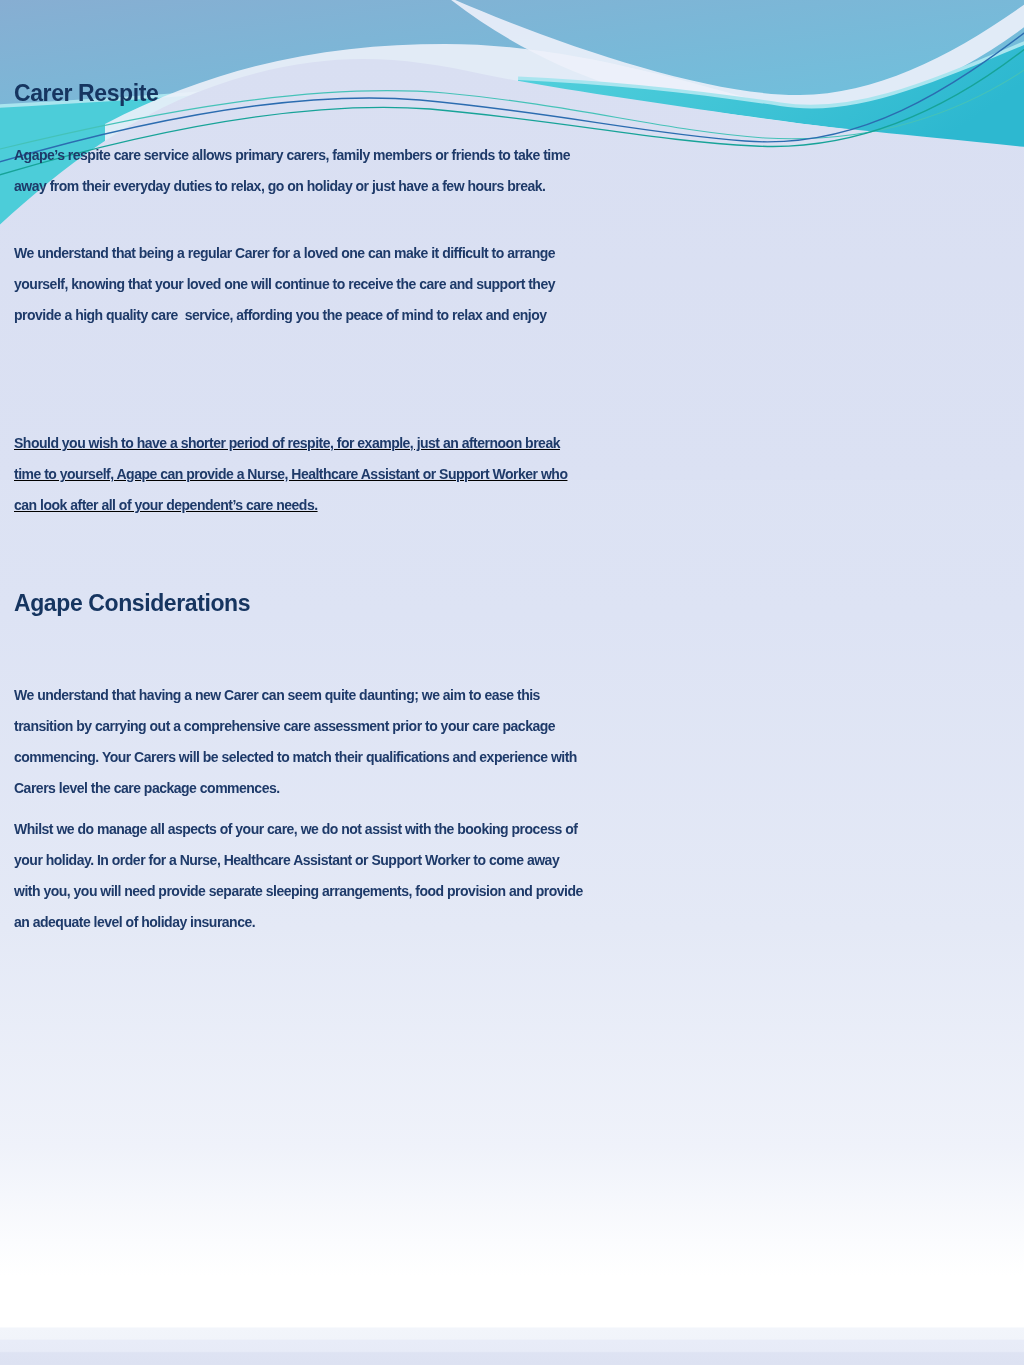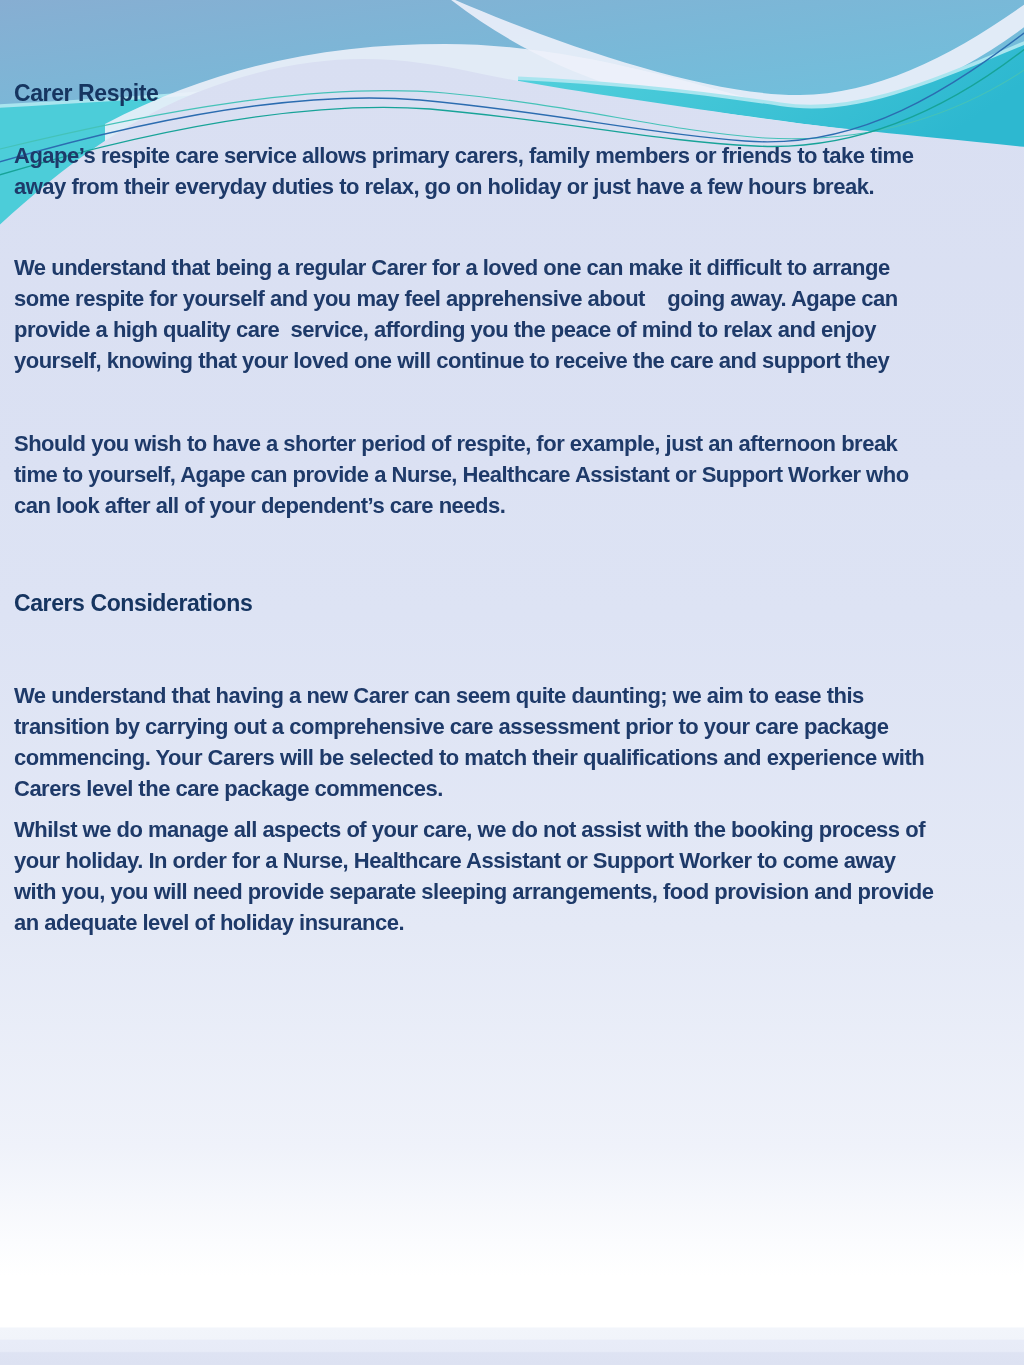--- a/index.html
+++ b/index.html
@@ -25,27 +25,27 @@
       #dee3f3 99.1%,
       #dde2f2 100%);
   }
   .waves{position:absolute;top:0;left:0;width:1024px;height:480px;}
   .txt{position:absolute;left:14px;width:1000px;}
   .hd{
     font-size:23px;line-height:31px;font-weight:bold;
     color:#163560;letter-spacing:-0.4px;white-space:pre;
   }
   .tl{
-    font-size:22px;line-height:31px;font-weight:bold;
+    font-size:14px;line-height:31px;font-weight:bold;
     color:#1e3a69;letter-spacing:-0.5px;white-space:pre;
   }
   .pos-h1{top:78px;}
   .pos-p1{top:140px;}
-  .pos-p2{top:252px;}
-  .pos-p3{top:428px;}
+  .pos-p2{top:238px;}
+  .pos-p3{top:428px;text-decoration:underline;}
   .pos-h2{top:588px;}
   .pos-p4{top:680px;}
   .pos-p5{top:814px;}
 </style>
 </head>
 <body>
 
 <div class="slide">
 
   <svg class="waves" viewBox="0 0 1024 480" preserveAspectRatio="none" aria-hidden="true">
@@ -91,32 +91,31 @@
 
   <div class="txt pos-h1 hd">Carer Respite</div>
 
   <div class="txt pos-p1">
       <div class="tl">Agape’s respite care service allows primary carers, family members or friends to take time</div>
       <div class="tl">away from their everyday duties to relax, go on holiday or just have a few hours break.</div>
     </div>
 
   <div class="txt pos-p2">
       <div class="tl">We understand that being a regular Carer for a loved one can make it difficult to arrange</div>
-      <div class="tl">some respite for yourself and you may feel apprehensive about    going away. Agape can</div>
+      <div class="tl">yourself, knowing that your loved one will continue to receive the care and support they</div>
       <div class="tl">provide a high quality care  service, affording you the peace of mind to relax and enjoy</div>
-      <div class="tl">yourself, knowing that your loved one will continue to receive the care and support they</div>
     </div>
 
   <div class="txt pos-p3">
       <div class="tl">Should you wish to have a shorter period of respite, for example, just an afternoon break</div>
       <div class="tl">time to yourself, Agape can provide a Nurse, Healthcare Assistant or Support Worker who</div>
       <div class="tl">can look after all of your dependent’s care needs.</div>
     </div>
 
-  <div class="txt pos-h2 hd">Carers Considerations</div>
+  <div class="txt pos-h2 hd">Agape Considerations</div>
 
   <div class="txt pos-p4">
       <div class="tl">We understand that having a new Carer can seem quite daunting; we aim to ease this</div>
       <div class="tl">transition by carrying out a comprehensive care assessment prior to your care package</div>
       <div class="tl">commencing. Your Carers will be selected to match their qualifications and experience with</div>
       <div class="tl">Carers level the care package commences.</div>
     </div>
 
   <div class="txt pos-p5">
       <div class="tl">Whilst we do manage all aspects of your care, we do not assist with the booking process of</div>

